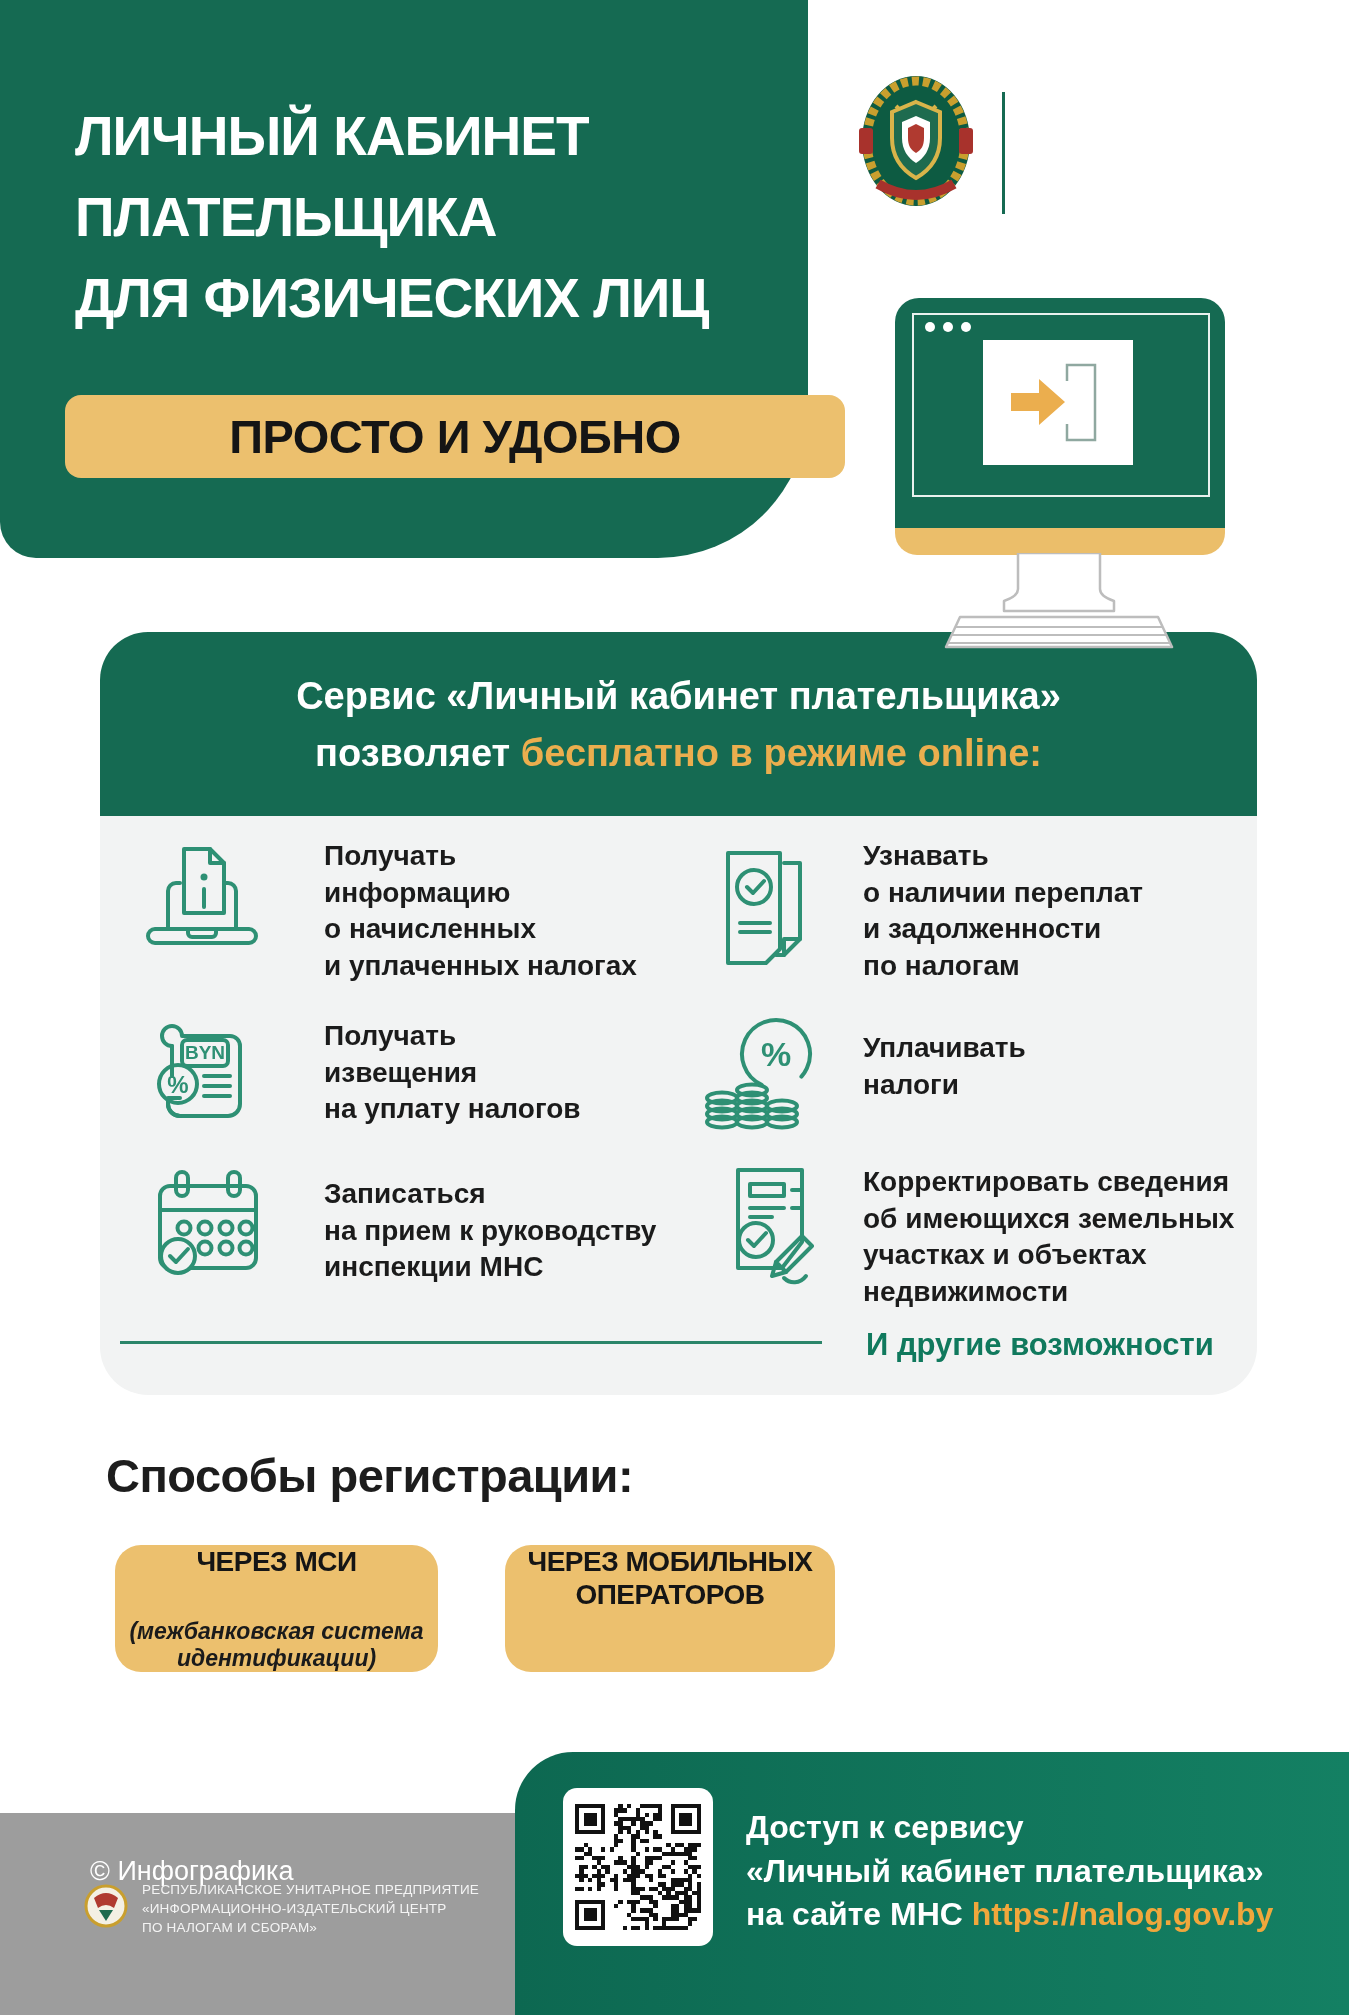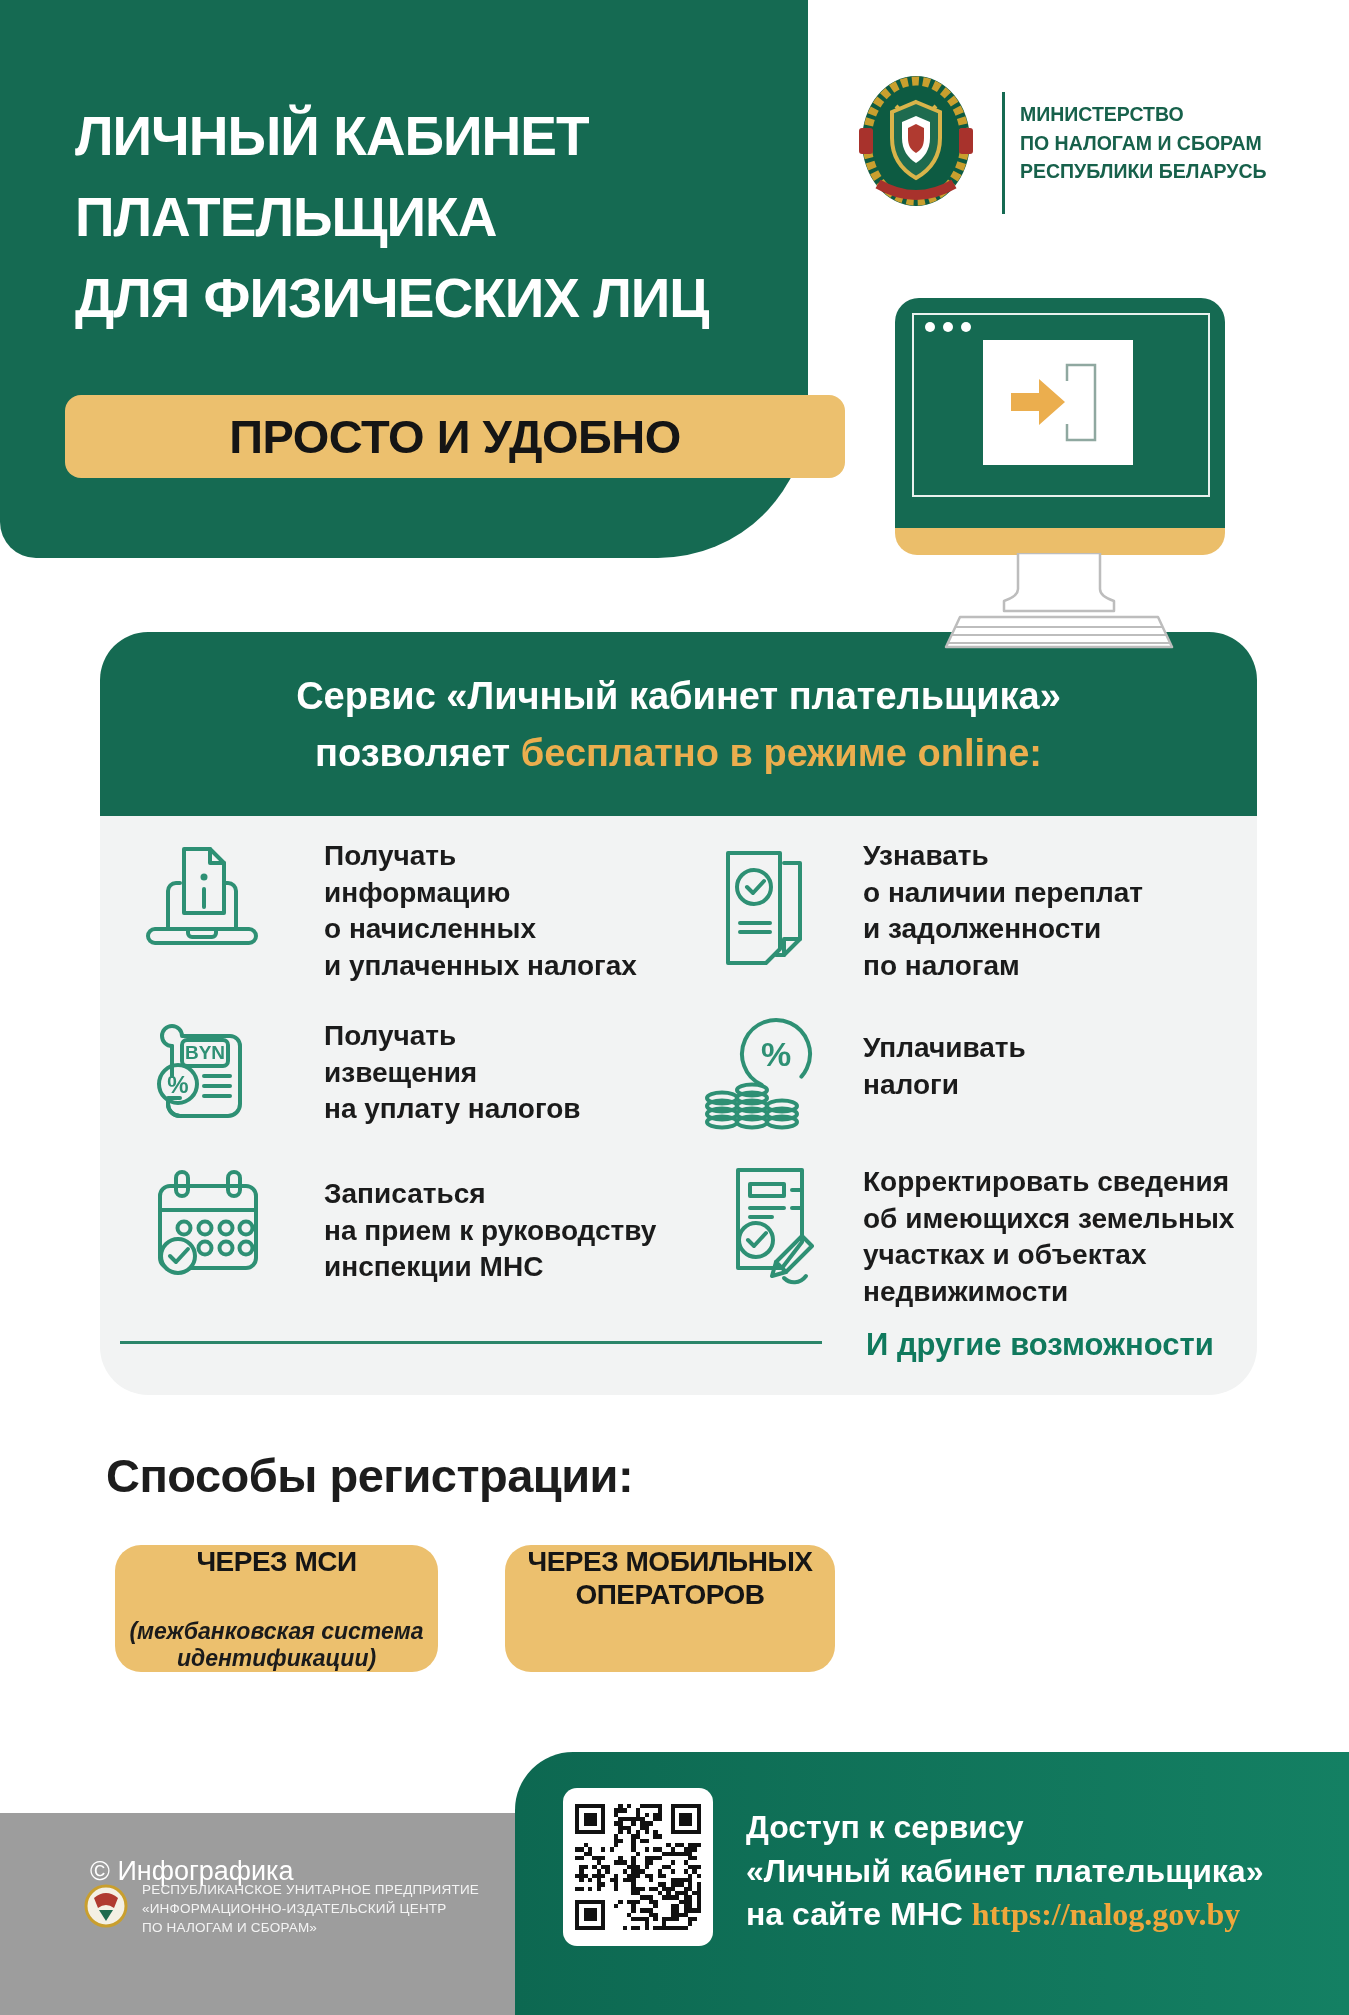--- a/index.html
+++ b/index.html
@@ -57,21 +57,21 @@
   .copyright{left:90px;top:1856px;color:#ffffff;font-size:27px;}
   .pub-emblem{left:84px;top:1884px;}
   .publisher{left:142px;top:1880px;color:#F4F4F4;font-size:13.5px;line-height:19px;letter-spacing:0.2px;}
 
   .green-panel{left:515px;top:1752px;width:834px;height:263px;border-radius:58px 0 0 0;
                background:linear-gradient(90deg,#0D6851,#148063);}
   .qr-box{left:563px;top:1788px;width:150px;height:158px;background:#ffffff;border-radius:14px;
           display:flex;align-items:center;justify-content:center;}
   .qr-box svg{width:126px;height:134px;}
   .access{left:746px;top:1806px;color:#ffffff;font-size:32px;line-height:43.5px;font-weight:700;}
-  .access .url{color:#F0A73C;font-family:Liberation Serif, serif;}
+  .access .url{color:#F0A73C;}
 
   .icon-stroke{stroke:#2E9074;fill:none;stroke-width:4;stroke-linecap:round;stroke-linejoin:round;}
   svg text{font-family:"Liberation Sans","DejaVu Sans",sans-serif;}
 </style>
 </head>
 <body>
 
 <div class="page">
 
   <div class="abs top-panel"></div>
@@ -87,23 +87,20 @@
     <ellipse cx="58" cy="69" rx="49" ry="60" fill="none" stroke="#C99F2E" stroke-width="9" stroke-dasharray="7 4"></ellipse>
     <rect x="1" y="56" width="14" height="26" rx="3" fill="#A8322C"></rect>
     <rect x="101" y="56" width="14" height="26" rx="3" fill="#A8322C"></rect>
     <path d="M20,112 q38,22 76,0" stroke="#A8322C" stroke-width="10" fill="none"></path>
     <path d="M38,34 l12,12 M78,34 l-12,12 M46,96 l10,-10 M70,96 l-10,-10" stroke="#D9B44A" stroke-width="4" fill="none"></path>
     <path d="M58,30 l24,10 v26 c0,20 -10,32 -24,40 c-14,-8 -24,-20 -24,-40 v-26 z" fill="#1E6B4F" stroke="#D9B44A" stroke-width="4"></path>
     <path d="M58,44 l14,6 v16 c0,12 -6,20 -14,25 c-8,-5 -14,-13 -14,-25 v-16 z" fill="#ffffff"></path>
     <path d="M58,52 l8,4 v10 c0,8 -3,12 -8,15 c-5,-3 -8,-7 -8,-15 v-10 z" fill="#B03A30"></path>
   </svg>
   <div class="abs min-sep"></div>
-  <div class="abs min-text multiline">МИНИСТЕРСТВО
-ПО НАЛОГАМ И СБОРАМ
-РЕСПУБЛИКИ БЕЛАРУСЬ</div>
 
   <div class="abs card">
     <div class="card-head">
       <div class="ch-line1">Сервис «Личный кабинет плательщика»</div>
       <div class="ch-line2"><span>позволяет </span><span class="hl">бесплатно в режиме online:</span></div>
     </div>
   </div>
 
   <svg class="abs" style="left:138px;top:841px" width="128" height="122" viewBox="0 0 128 122">
     <g class="icon-stroke">

